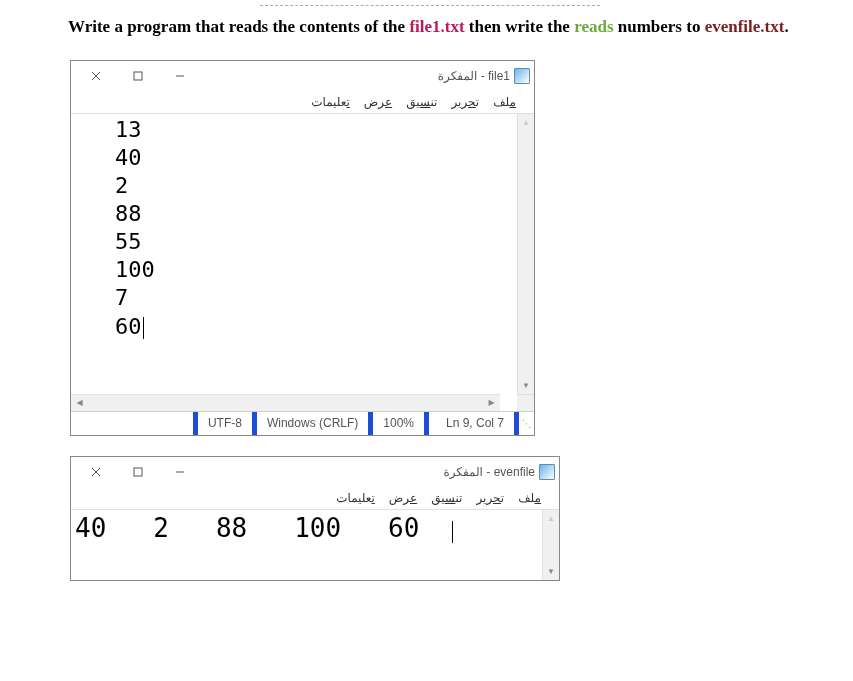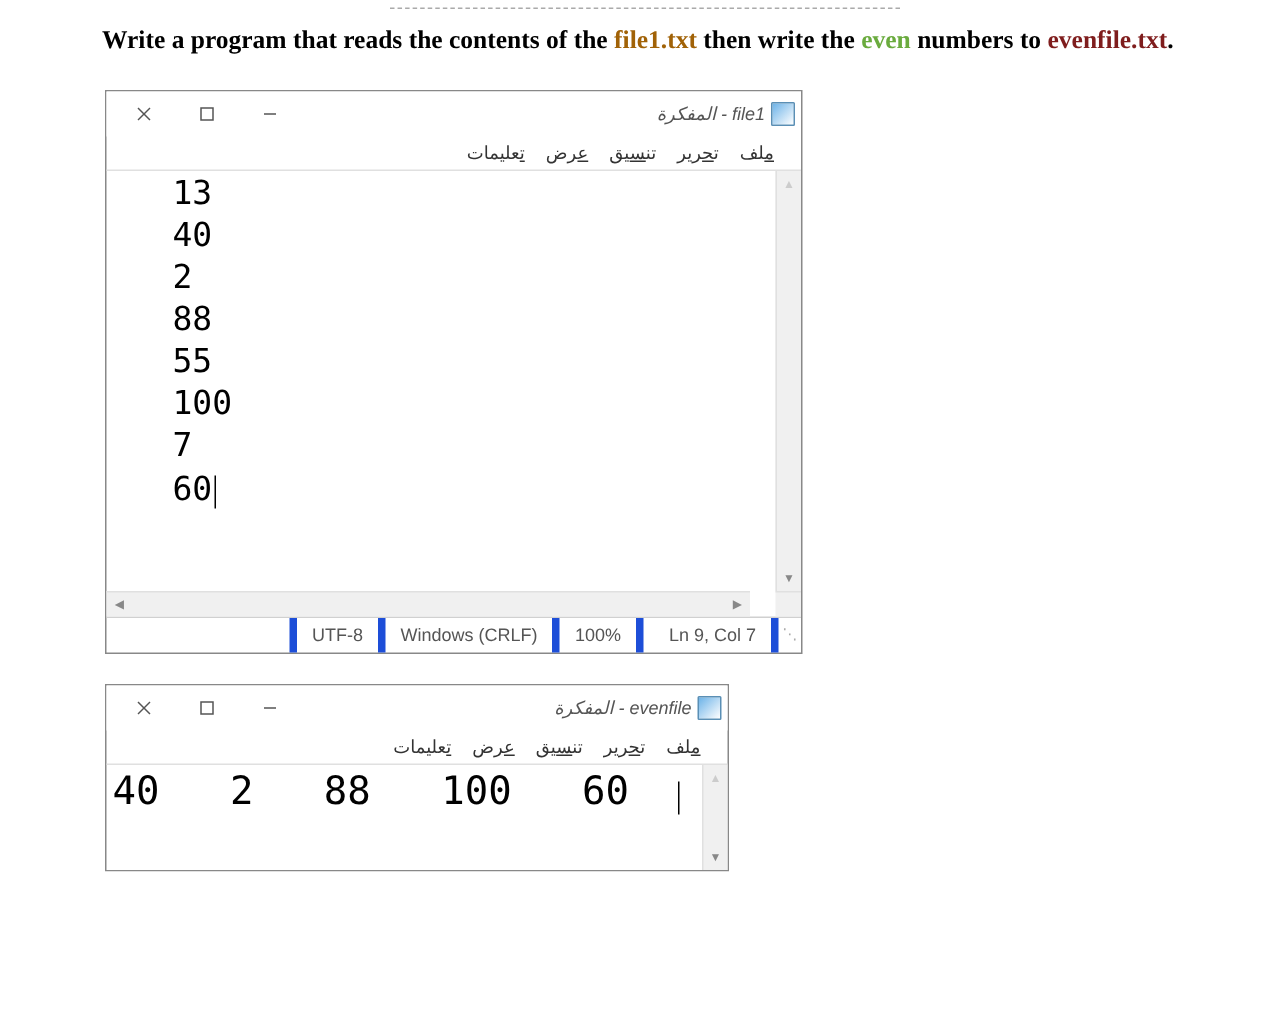--- a/index.html
+++ b/index.html
@@ -14,42 +14,41 @@
       width: 340px;
       margin: 5px 0 8px 260px;
     }
     .instruction {
       padding: 0 0 0 68px;
       font-size: 17px;
       font-weight: bold;
       line-height: 1.5;
       max-width: 790px;
     }
-    .file1 { color: #a16207; }
+    .file1 { color: #be185d; }
     .even { color: #6aab3e; }
     .evenfile { color: #7f1d1d; }
     
     .notepad-window {
       border: 1px solid #888;
       margin: 20px 0 0 70px;
       background: #fff;
       font-family: "Segoe UI", Tahoma, sans-serif;
     }
     .window1 { width: 465px; }
-    .window2 { width: 416px; }
+    .window2 { width: 490px; }
     
     .titlebar {
       display: flex;
       align-items: center;
       justify-content: space-between;
       height: 30px;
       background: #fff;
       direction: rtl;
       padding: 0 4px;
-      font-style: italic;
     }
     .titlebar-left {
       display: flex;
       align-items: center;
       gap: 4px;
     }
     .titlebar-icon {
       width: 16px;
       height: 16px;
       background: linear-gradient(135deg, #6db3e8 0%, #fff 100%);
@@ -183,21 +182,21 @@
     .status-cell.enc { flex: 0 0 auto; }
     .status-cell.spacer { flex: 1; border-left: none; }
     .grip-dots { font-size: 10px; color: #aaa; line-height: 0.5; }
   </style>
 </head>
 <body>
 
 <div class="dashed-line"></div>
 
 <div class="instruction">
-  <span>Write a program that reads the contents of the </span><span class="file1">file1.txt</span><span> then write the </span><span class="even">even</span><span> numbers to </span><span class="evenfile">evenfile.txt</span><span>.</span>
+  <span>Write a program that reads the contents of the </span><span class="file1">file1.txt</span><span> then write the </span><span class="even">reads</span><span> numbers to </span><span class="evenfile">evenfile.txt</span><span>.</span>
 </div>
 
 <div class="notepad-window window1">
   <div class="titlebar">
     <div class="titlebar-left">
       <div class="titlebar-icon"></div>
       <div class="titlebar-text">file1 - المفكرة</div>
     </div>
     <div class="win-controls">
       <div class="win-btn">

